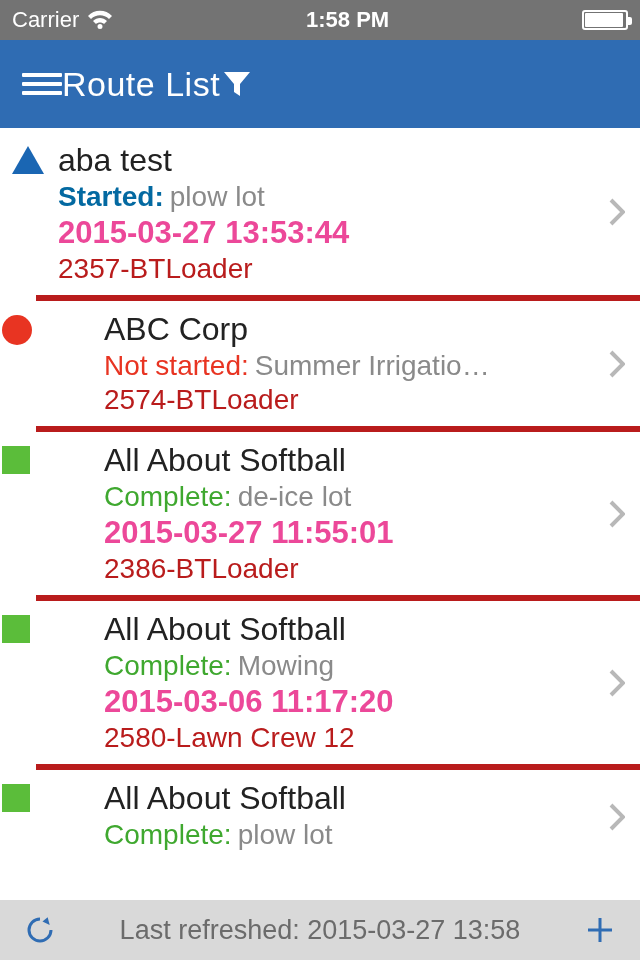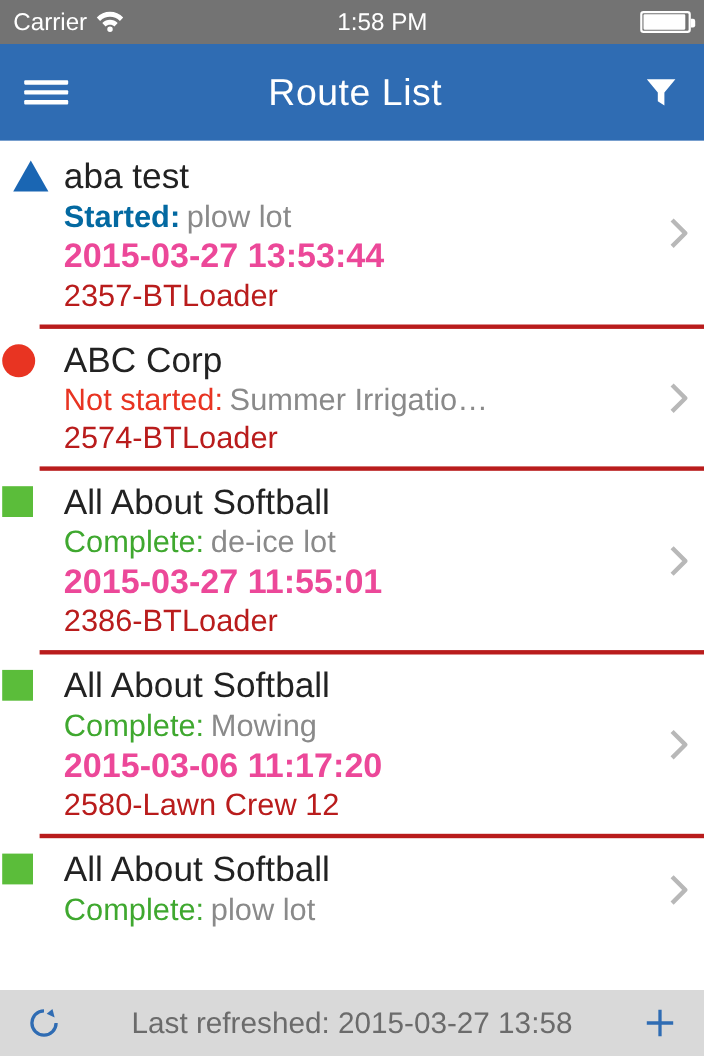--- a/index.html
+++ b/index.html
@@ -25,29 +25,29 @@
 .status-left { display:flex; align-items:center; gap:8px; }
 .status-right { display:flex; align-items:center; }
 
 .wifi-icon { width:26px; height:20px; position:relative; }
 .wifi-icon svg { display:block; }
 
 .battery { width:46px; height:20px; border:2px solid #fff; border-radius:3px; position:relative; }
 .battery::after { content:""; position:absolute; right:-6px; top:5px; width:4px; height:8px; background:#fff; border-radius:0 2px 2px 0; }
 .battery .fill { position:absolute; left:1px; top:1px; bottom:1px; width:90%; background:#fff; border-radius:1px; }
 
-.status-time { font-weight:400; font-size:22px; }
+.status-time { font-weight:700; font-size:22px; }
 
 
 .nav-bar {
   height:88px;
   background:#2f6cb3;
   display:flex;
   align-items:center;
-  justify-content:space-between;
+  justify-content:flex-start;
   padding:0 22px;
 }
 .nav-title {
   color:#fff;
   font-size:34px;
   font-weight:300;
   letter-spacing:0.5px;
 }
 .hamburger { display:flex; flex-direction:column; gap:5px; }
 .hamburger span { width:40px; height:4px; background:#fff; border-radius:1px; }
@@ -55,21 +55,21 @@
 .filter-icon { width:34px; height:34px; display:flex; align-items:center; justify-content:center; }
 
 
 .list { position:absolute; top:128px; bottom:70px; left:0; right:0; overflow:hidden; background:#fff; }
 .row {
   display:flex;
   align-items:flex-start;
   padding:10px 14px 10px 10px;
   position:relative;
 }
-.row + .row { border-top:4px solid #b91c1c; margin-left:36px; }
+.row + .row { border-top:6px solid #b91c1c; margin-left:36px;gap:46px; }
 .row + .row { padding-left:0; }
 .row:first-child { padding-top:14px; }
 .row .marker { width:48px; display:flex; justify-content:flex-start; padding-left:2px; padding-top:4px; }
 .row:first-child .marker { padding-left:2px; }
 .row:not(:first-child) .marker { margin-left:-36px; width:58px; padding-left:2px; }
 
 .triangle {
   width:0; height:0;
   border-left:16px solid transparent;
   border-right:16px solid transparent;

